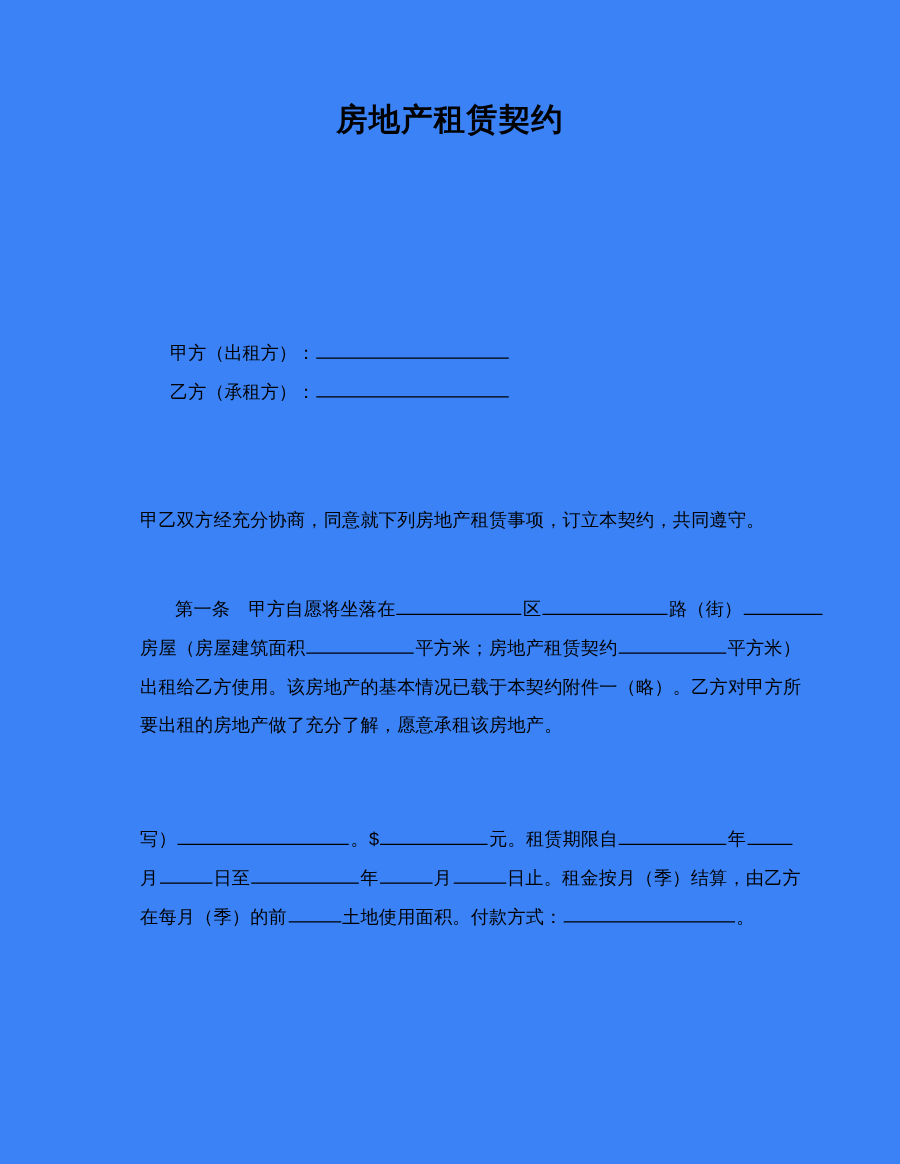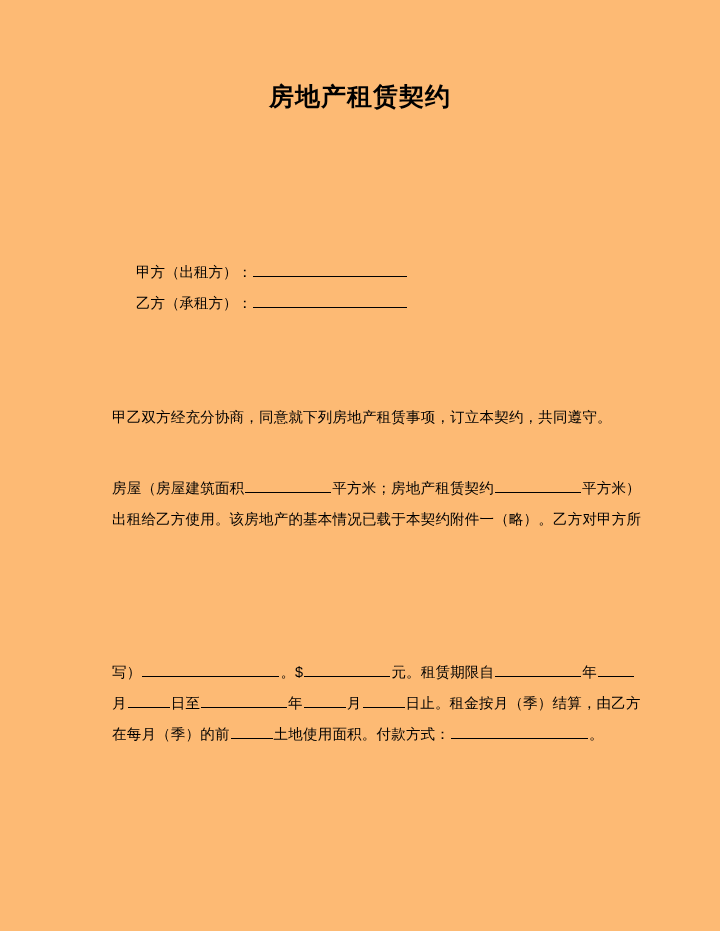--- a/index.html
+++ b/index.html
@@ -12,21 +12,21 @@
     height: 931px;
     font-family: "Liberation Sans", "DejaVu Sans", sans-serif;
     color: #000000;
     position: relative;
     overflow: hidden;
   }
   .page {
     width: 720px;
     height: 931px;
     position: relative;
-    background: #fdba74;
+    background: #3b82f6;
     box-sizing: border-box;
   }
 
   
   .doc-title {
     position: absolute;
     left: 0;
     top: 80px;
     width: 720px;
     text-align: center;
@@ -81,39 +81,41 @@
     padding-left: 28px;
   }
 </style>
 </head>
 <body>
 
 <div class="page">
 
   <div class="doc-title">房地产租赁契约</div>
 
-  <div class="party-section" style="top:257px;">
+  <div class="party-section" style="top:268px;">
 
     <div class="party-line"><span>甲方（出租方）：</span><span class="blank b-xxl"></span></div>
 
 
     <div class="party-line"><span>乙方（承租方）：</span><span class="blank b-xxl"></span></div>
   </div>
 
   <div class="body-block" style="top:402px;">
     <div class="line"><span>甲乙双方经充分协商，同意就下列房地产租赁事项，订立本契约，共同遵守。</span></div>
   </div>
 
   <div class="body-block" style="top:473px;">
 
+    <div class="line indent"><span>第一条</span><span>　</span><span>甲方自愿将坐落在</span><span class="blank b-lg"></span><span>区</span><span class="blank b-lg"></span><span>路（街）</span><span class="blank b-sm"></span></div>
 
     <div class="line"><span>房屋（房屋建筑面积</span><span class="blank b-md"></span><span>平方米；房地产租赁契约</span><span class="blank b-md"></span><span>平方米）</span></div>
 
     <div class="line"><span>出租给乙方使用。该房地产的基本情况已载于本契约附件一（略）。乙方对甲方所</span></div>
 
+    <div class="line"><span>要出租的房地产做了充分了解，愿意承租该房地产。</span></div>
   </div>
 
   <div class="body-block" style="top:657px;">
 
 
     <div class="line"><span>写）</span><span class="blank b-xl"></span><span>。$</span><span class="blank b-md"></span><span>元。租赁期限自</span><span class="blank b-md"></span><span>年</span><span class="blank b-tiny"></span></div>
 
     <div class="line"><span>月</span><span class="blank b-xs"></span><span>日至</span><span class="blank b-md"></span><span>年</span><span class="blank b-xs"></span><span>月</span><span class="blank b-xs"></span><span>日止。租金按月（季）结算，由乙方</span></div>
 
     <div class="line"><span>在每月（季）的前</span><span class="blank b-xs"></span><span>土地使用面积。付款方式：</span><span class="blank b-xl"></span><span>。</span></div>

